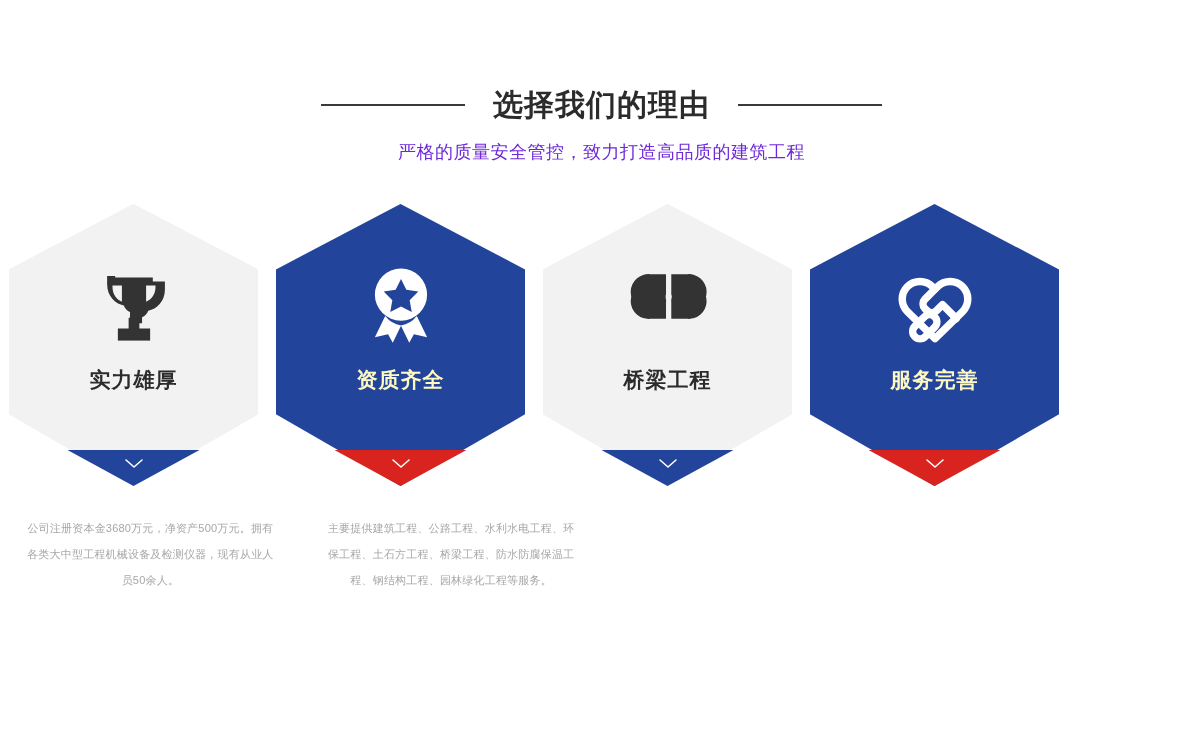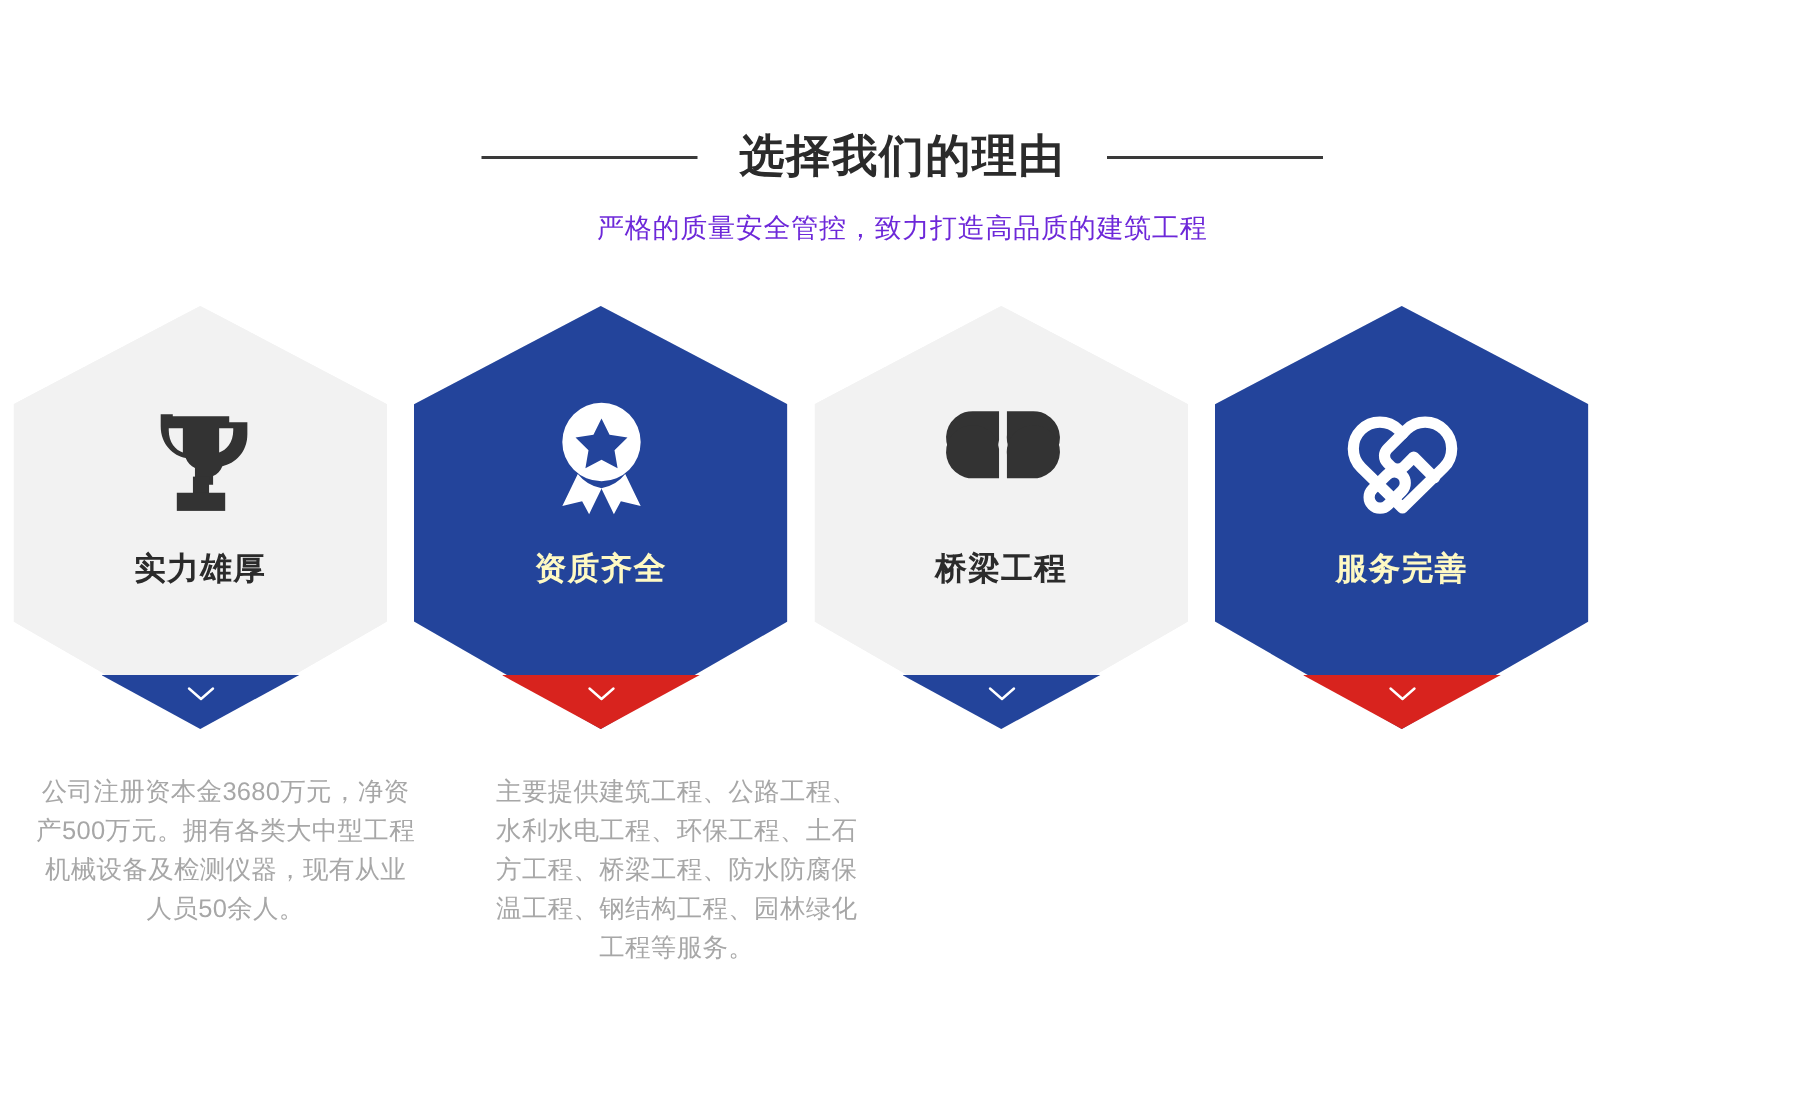--- a/index.html
+++ b/index.html
@@ -165,21 +165,21 @@
     position: absolute;
     top: 515px;
     left: 0;
     width: 1203px;
     display: flex;
   }
   .desc {
     width: 300.75px;
     padding: 0 22px;
     text-align: center;
-    font-size: 17px;
+    font-size: 11px;
     line-height: 26px;
     color: #a7a7a7;
     letter-spacing: 0.2px;
   }
 </style>
 </head>
 <body>
 
 <div class="page">
 

